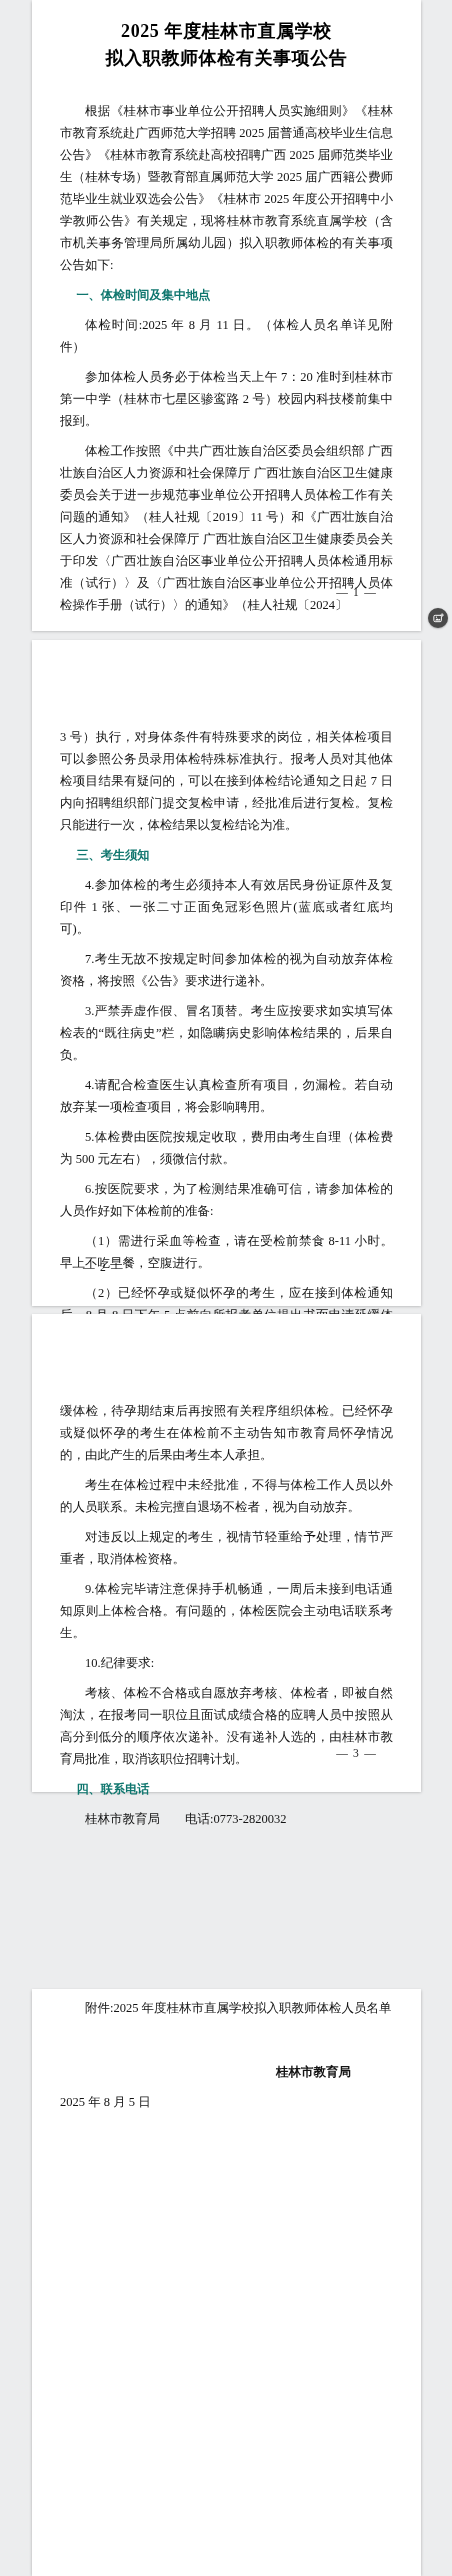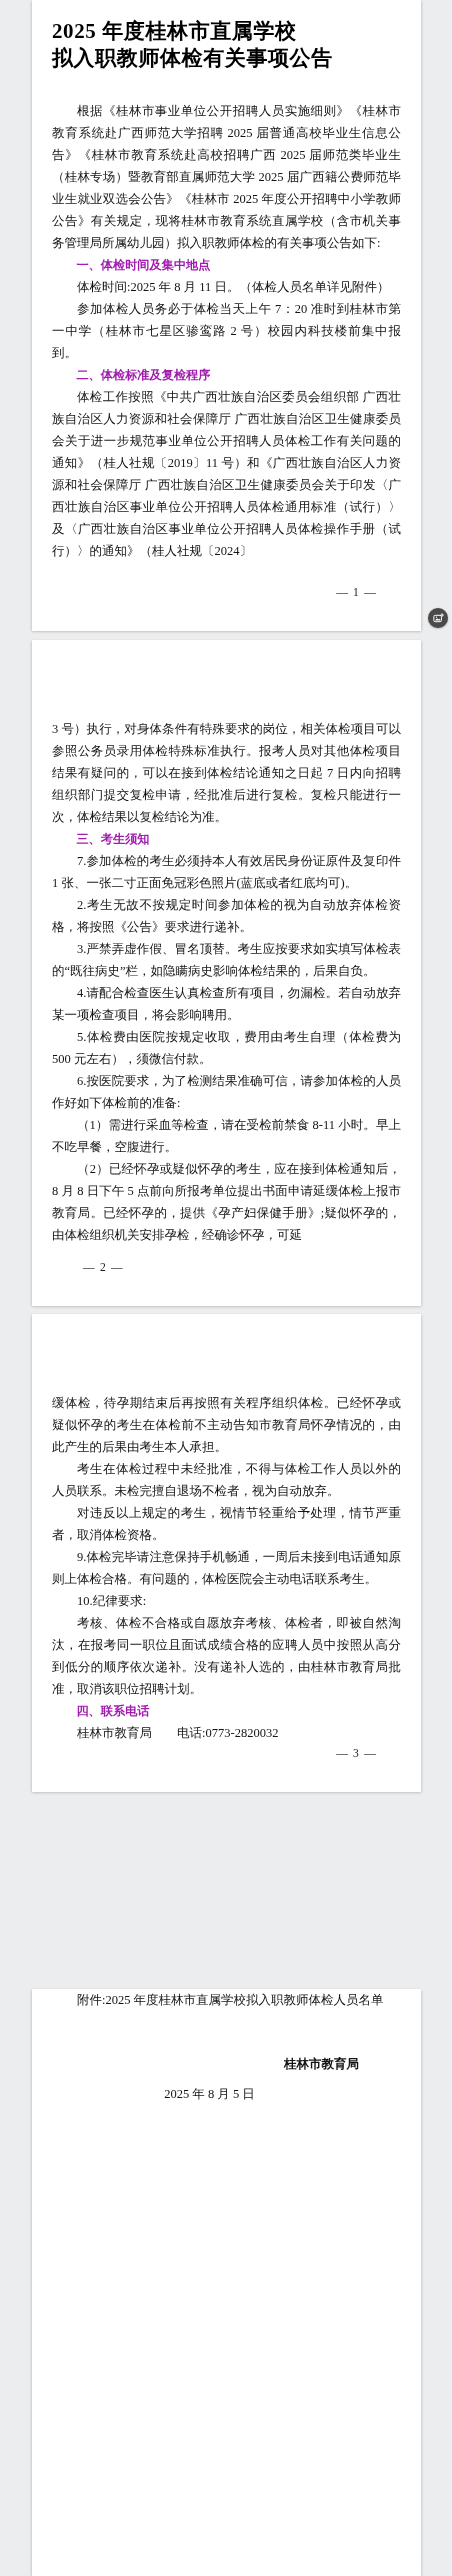--- a/index.html
+++ b/index.html
@@ -14,32 +14,32 @@
     box-sizing:border-box;padding-left:20px;padding-right:20px;
     font-size:12.5px;line-height:22px;color:#141414;
   }
   #page-1{top:0;height:631px;padding-top:17.5px;}
   #page-2{top:640px;height:666px;padding-top:78px;}
   #page-3{top:1314px;height:478px;padding-top:78px;}
   #page-4{top:1989px;height:587px;}
 
   .title-wrap{margin-bottom:28px;}
   .doc-title{
-    text-align:left;font-weight:bold;font-size:21px;line-height:27px;color:#000;
+    text-align:center;font-weight:bold;font-size:18px;line-height:27px;color:#000;
     font-family:"Liberation Serif","DejaVu Serif",serif;letter-spacing:0.6px;
   }
   .h{
     font-family:"DejaVu Sans","Liberation Sans",sans-serif;
-    font-weight:bold;color:#a21caf;text-indent:2em;font-size:12.2px;
+    font-weight:bold;color:#0f766e;text-indent:2em;font-size:12.2px;
   }
-  .p{margin:0;text-indent:2em;text-align:justify;}
+  .p{margin:8px;text-indent:2em;text-align:justify;}
   .p.cont{text-indent:0;}
   .p.attach{text-indent:2em;}
   .p.sign{text-align:right;text-indent:0;padding-right:42px;margin-top:42px;font-weight:bold;}
-  .p.date{text-align:center;text-indent:0;padding-right:34px;margin-top:8.1px;}
+  .p.date{text-align:left;text-indent:0;padding-right:34px;margin-top:8.1px;}
 
   .page-number{
     position:absolute;bottom:27px;font-size:11.6px;color:#1a1a1a;letter-spacing:1.2px;
   }
   .page-number.side-right{right:44px;}
   .page-number.side-left{left:51px;}
 
   .float-badge{
     position:absolute;left:428px;top:608px;width:20.4px;height:20.4px;
     border-radius:50%;border:none;cursor:pointer;
@@ -55,29 +55,28 @@
 <div id="doc-root">
     <section class="page" id="page-1">
       <div class="title-wrap">
         <div class="doc-title">2025 年度桂林市直属学校</div>
         <div class="doc-title">拟入职教师体检有关事项公告</div>
       </div>
       <div class="p">根据《桂林市事业单位公开招聘人员实施细则》《桂林市教育系统赴广西师范大学招聘 2025 届普通高校毕业生信息公告》《桂林市教育系统赴高校招聘广西 2025 届师范类毕业生（桂林专场）暨教育部直属师范大学 2025 届广西籍公费师范毕业生就业双选会公告》《桂林市 2025 年度公开招聘中小学教师公告》有关规定，现将桂林市教育系统直属学校（含市机关事务管理局所属幼儿园）拟入职教师体检的有关事项公告如下:</div>
       <div class="h">一、体检时间及集中地点</div>
       <div class="p">体检时间:2025 年 8 月 11 日。（体检人员名单详见附件）</div>
       <div class="p">参加体检人员务必于体检当天上午 7：20 准时到桂林市第一中学（桂林市七星区骖鸾路 2 号）校园内科技楼前集中报到。</div>
-      <div class="h">二、体检标准及复检程序</div>
       <div class="p">体检工作按照《中共广西壮族自治区委员会组织部 广西壮族自治区人力资源和社会保障厅 广西壮族自治区卫生健康委员会关于进一步规范事业单位公开招聘人员体检工作有关问题的通知》（桂人社规〔2019〕11 号）和《广西壮族自治区人力资源和社会保障厅 广西壮族自治区卫生健康委员会关于印发〈广西壮族自治区事业单位公开招聘人员体检通用标准（试行）〉及〈广西壮族自治区事业单位公开招聘人员体检操作手册（试行）〉的通知》（桂人社规〔2024〕</div>
       <span class="page-number side-right">— 1 —</span>
     </section>
     <section class="page" id="page-2">
       <div class="p cont">3 号）执行，对身体条件有特殊要求的岗位，相关体检项目可以参照公务员录用体检特殊标准执行。报考人员对其他体检项目结果有疑问的，可以在接到体检结论通知之日起 7 日内向招聘组织部门提交复检申请，经批准后进行复检。复检只能进行一次，体检结果以复检结论为准。</div>
       <div class="h">三、考生须知</div>
-      <div class="p">7.参加体检的考生必须持本人有效居民身份证原件及复印件 1 张、一张二寸正面免冠彩色照片(蓝底或者红底均可)。</div>
-      <div class="p">2.考生无故不按规定时间参加体检的视为自动放弃体检资格，将按照《公告》要求进行递补。</div>
+      <div class="p">4.参加体检的考生必须持本人有效居民身份证原件及复印件 1 张、一张二寸正面免冠彩色照片(蓝底或者红底均可)。</div>
+      <div class="p">7.考生无故不按规定时间参加体检的视为自动放弃体检资格，将按照《公告》要求进行递补。</div>
       <div class="p">3.严禁弄虚作假、冒名顶替。考生应按要求如实填写体检表的“既往病史”栏，如隐瞒病史影响体检结果的，后果自负。</div>
       <div class="p">4.请配合检查医生认真检查所有项目，勿漏检。若自动放弃某一项检查项目，将会影响聘用。</div>
       <div class="p">5.体检费由医院按规定收取，费用由考生自理（体检费为 500 元左右），须微信付款。</div>
       <div class="p">6.按医院要求，为了检测结果准确可信，请参加体检的人员作好如下体检前的准备:</div>
       <div class="p">（1）需进行采血等检查，请在受检前禁食 8-11 小时。早上不吃早餐，空腹进行。</div>
       <div class="p">（2）已经怀孕或疑似怀孕的考生，应在接到体检通知后，8 月 8 日下午 5 点前向所报考单位提出书面申请延缓体检上报市教育局。已经怀孕的，提供《孕产妇保健手册》;疑似怀孕的，由体检组织机关安排孕检，经确诊怀孕，可延</div>
       <span class="page-number side-left">— 2 —</span>
     </section>
     <section class="page" id="page-3">
       <div class="p cont">缓体检，待孕期结束后再按照有关程序组织体检。已经怀孕或疑似怀孕的考生在体检前不主动告知市教育局怀孕情况的，由此产生的后果由考生本人承担。</div>

